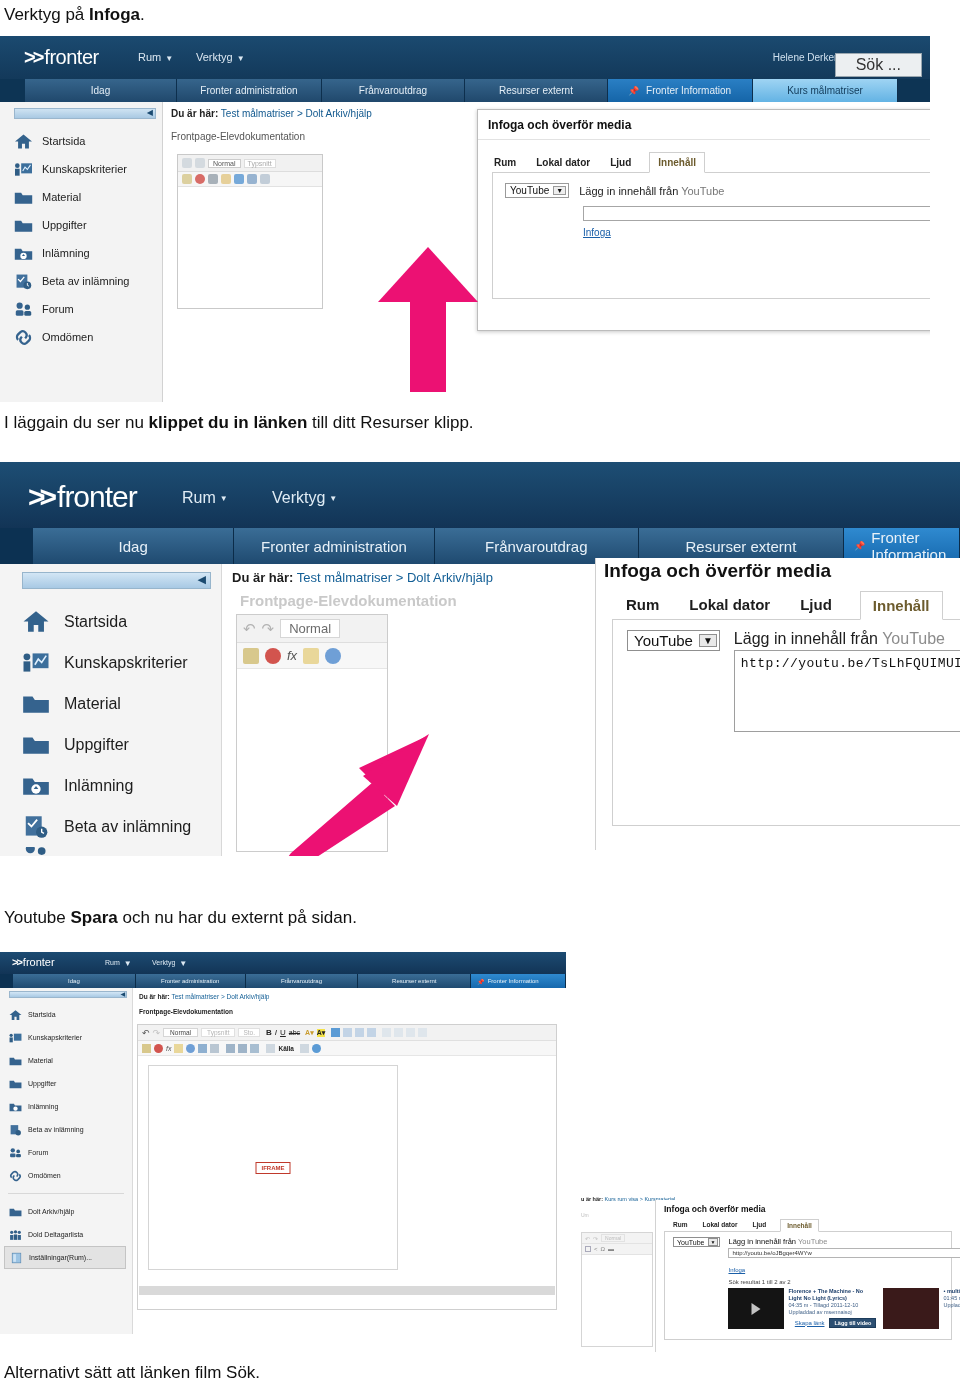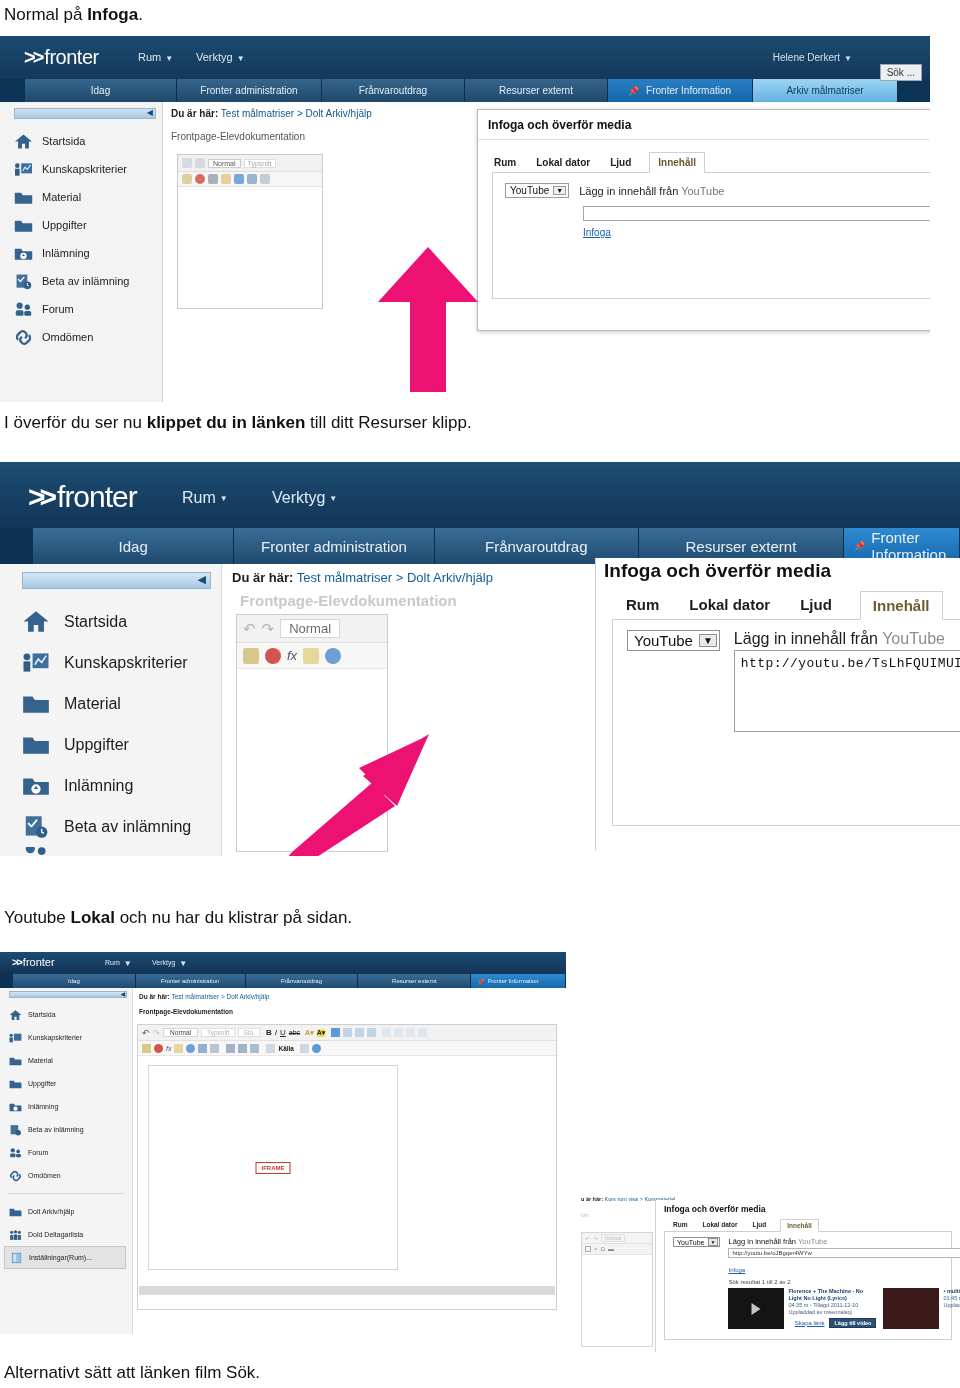--- a/index.html
+++ b/index.html
@@ -24,22 +24,22 @@
 
   
   #shot1 { position:absolute; left:0; top:36px; width:930px; height:366px; overflow:hidden; background:#fff; }
   .fr-top1 { height:43px; background:linear-gradient(#1b4a70,#13395a); position:relative; }
   .logo1 { position:absolute; left:24px; top:10px; color:#fff; font-size:20px; font-weight:bold; letter-spacing:-0.5px;}
   .logo1 .arrows { letter-spacing:-3px; margin-right:3px;}
   .logo1 .word { font-weight:300; }
   .top1-menu { position:absolute; top:15px; color:#dce8f2; font-size:11px; }
   .caret { font-size:8px; margin-left:4px; vertical-align:middle; }
   .top1-user { position:absolute; right:78px; top:16px; color:#cfe0ee; font-size:10px; }
-  .top1-sok  { position:absolute; right:8px; top:28px; background:#eceff1; border:1px solid #9aa7b0;
-               font-size:10px; color:#333; padding:2px 6px; }
+  .top1-sok  { position:absolute; right:8px; top:17px; background:#eceff1; border:1px solid #9aa7b0;
+               font-size:16px; color:#333; padding:2px 20px; }
 
   .tabrow1 { height:23px; background:#0e3css; background:#0d3454; display:flex; padding-left:25px; }
   .tab1 { height:23px; background:linear-gradient(#36658c,#20486c); color:#e4eef6; font-size:10px;
           display:flex; align-items:center; justify-content:center; border-right:1px solid #0d2f4d; }
   .tab1.pinned { background:linear-gradient(#2a7fc4,#1565a8); }
   .tab1.active { background:linear-gradient(#9fd4f3,#63b3e4); color:#113a59; }
   .pin { margin-right:6px; font-size:9px; }
 
   .body1 { display:flex; height:300px; background:#fff; position:relative; }
   .side1 { width:163px; background:#f3f3f3; border-right:1px solid #d2d2d2; padding-top:4px; }
@@ -183,21 +183,21 @@
   .vidmeta{ flex:1;}
   .vidttl{ font-size:5.5px; font-weight:bold; color:#1d3f6b; line-height:1.25;}
   .vidsub{ font-size:5.5px; color:#3e5f86; line-height:1.25;}
   .vidfoot{ display:flex; justify-content:flex-end; align-items:center; gap:5px; margin-top:2px;}
   .addvideo4{ font-size:5.5px; font-weight:bold; color:#fff; background:#2c4f72; border:1px solid #1d3c5b; padding:1px 4px;}
 </style>
 </head>
 <body>
 
 <div class="instr" id="instr-1">
-  <span>Normal på </span><b>Infoga</b><span>.</span>
+  <span>Verktyg på </span><b>Infoga</b><span>.</span>
 </div>
 
 <div id="shot1">
 
   <div class="fr-top1">
     <div class="logo1">
       <span class="arrows">&gt;&gt;</span><span class="word">fronter</span>
     </div>
     <div class="top1-menu" style="left:138px;">
       <span>Rum</span><span class="caret">▼</span>
@@ -213,21 +213,21 @@
 
   <div class="tabrow1">
     <div class="tab1" style="width:152px;">Idag</div>
     <div class="tab1" style="width:145px;">Fronter administration</div>
     <div class="tab1" style="width:143px;">Frånvaroutdrag</div>
     <div class="tab1" style="width:143px;">Resurser externt</div>
     <div class="tab1 pinned" style="width:145px;">
       <span class="pin">📌</span>
         <span>Fronter Information</span>
     </div>
-    <div class="tab1 active" style="width:145px;">Arkiv målmatriser</div>
+    <div class="tab1 active" style="width:145px;">Kurs målmatriser</div>
   </div>
 
   <div class="body1">
     <div class="side1">
       <div class="slider1"></div>
       <div class="sitem1">
         <span class="ic">
           <svg viewBox="0 0 24 22" width="19" height="17">
               <path d="M12 2 L23 11 H19 V20 H14 V14 H10 V20 H5 V11 H1 Z" fill="#33628c"></path>
             </svg>
@@ -367,21 +367,21 @@
 
       <div class="arrow" style="left:215px; top:145px; width:100px; height:145px;">
         <div class="shaft" style="left:32px; top:52px; width:36px; height:93px;"></div>
         <div class="head" style="left:0; top:0; border-left:50px solid transparent; border-right:50px solid transparent; border-bottom:55px solid #ec1173;"></div>
       </div>
     </div>
   </div>
 </div>
 
 <div class="instr" id="instr-2">
-  <span>I överför du ser nu </span><b>klippet du in länken</b><span> till ditt Resurser klipp.</span>
+  <span>I läggain du ser nu </span><b>klippet du in länken</b><span> till ditt Resurser klipp.</span>
 </div>
 
 <div id="shot2">
   <div class="fr-top2">
     <div class="logo2">
       <span class="arrows">&gt;&gt;</span><span>fronter</span>
     </div>
     <div class="top2-menu" style="left:182px;">
       <span>Rum</span><span class="caret">▼</span>
     </div>
@@ -526,21 +526,21 @@
           <polygon points="148,3 92,47 108,60 18,128 0,138 14,119 96,48 82,34 148,3" fill="#ec1173"></polygon>
           <polygon points="152,0 86,42 120,72 152,0" fill="#ec1173"></polygon>
           <polygon points="0,138 96,50 118,72 20,136" fill="#ec1173"></polygon>
         </svg>
       </div>
     </div>
   </div>
 </div>
 
 <div class="instr" id="instr-3">
-  <span>Youtube </span><b>Lokal</b><span> och nu har du klistrar på sidan.</span>
+  <span>Youtube </span><b>Spara</b><span> och nu har du externt på sidan.</span>
 </div>
 
 <div id="shot3">
   <div class="fr-top3">
     <div class="logo3">
       <span class="arrows">&gt;&gt;</span><span>fronter</span>
     </div>
     <div class="top3-menu" style="left:105px;">
       <span>Rum</span><span class="caret">▼</span>
     </div>

